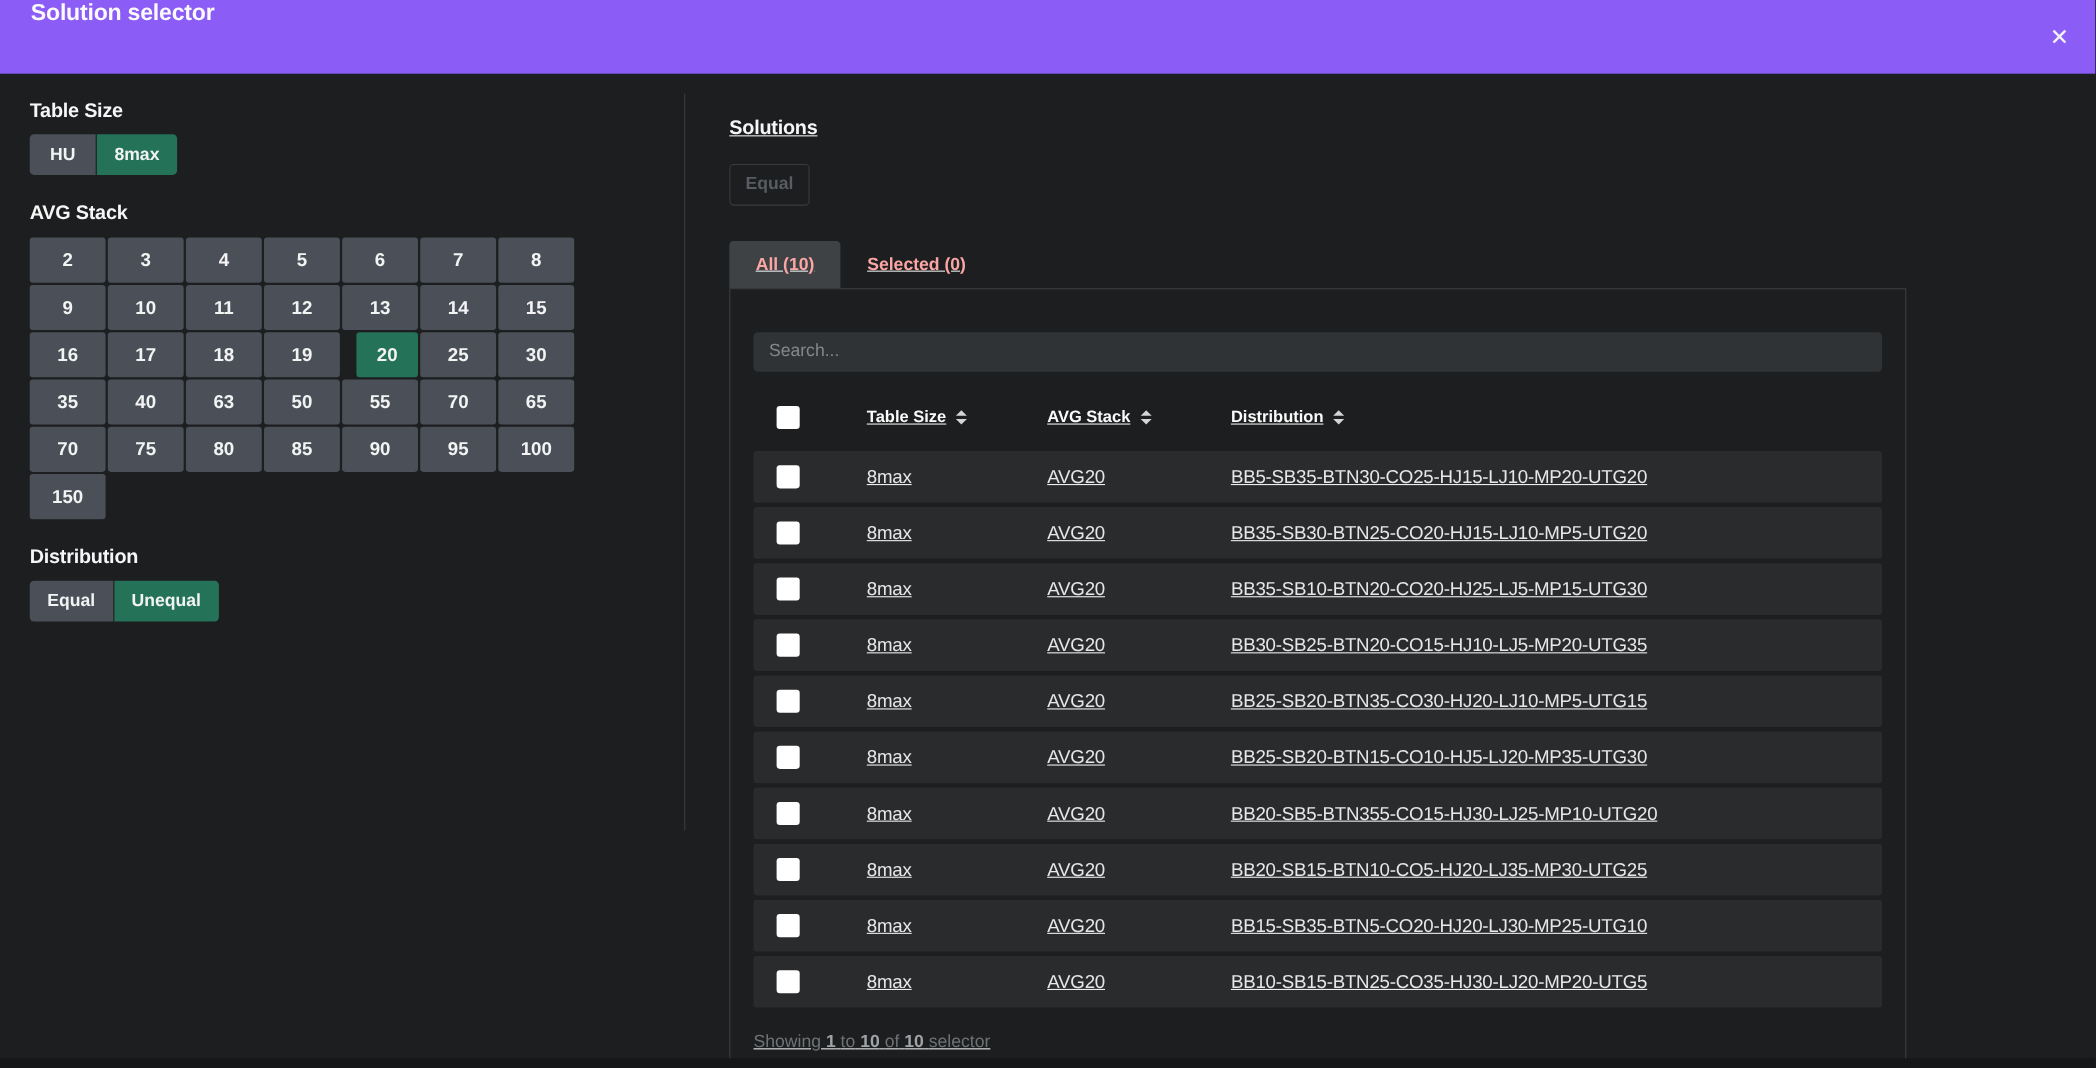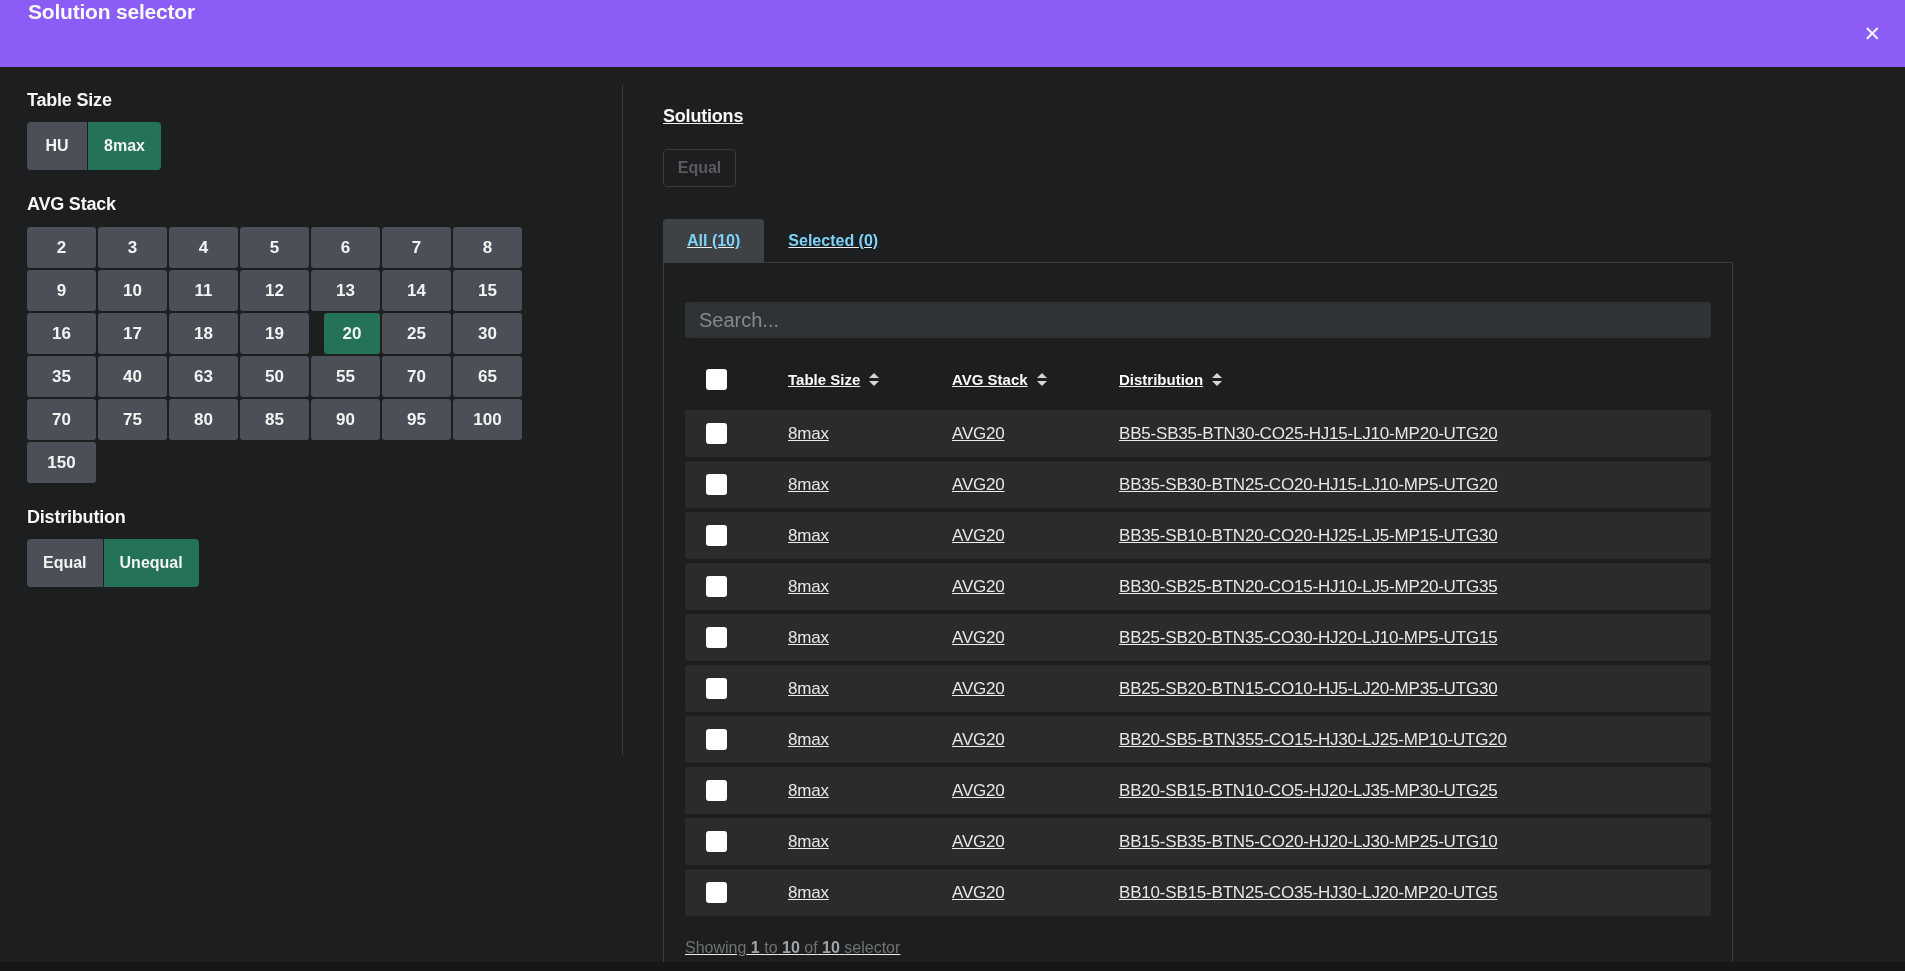--- a/index.html
+++ b/index.html
@@ -23,21 +23,21 @@
     font-family:"DejaVu Sans", sans-serif; line-height:1;
   }
   
   .left-col  { position:absolute; left:27px;  top:157px; width:560px; }
   .right-col { position:absolute; left:663px; top:157px; width:1070px; }
   .v-divider { position:absolute; left:622px; top:85px; width:1px; height:670px; background:#393d3f; }
   .section-h { font-size:18px; font-weight:bold; color:#f5f6f6; letter-spacing:-0.2px; }
   
   .toggle-group { display:flex; gap:1px; margin-top:11px; }
   .tg-btn {
-    min-width:60px; height:48px; padding:4px 16px;
+    min-width:60px; height:37px; padding:4px 16px;
     background:#4a4f58; border:none; color:#f2f3f3;
     font-family:inherit; font-size:16px; font-weight:bold;
     display:flex; align-items:center; justify-content:center; cursor:pointer;
   }
   .tg-btn:first-child { border-radius:4px 0 0 4px; }
   .tg-btn:last-child  { border-radius:0 4px 4px 0; }
   .tg-btn.selected { background:#247257; }
   
   .avg-grid {
     margin-top:12px; width:495px;
@@ -53,31 +53,31 @@
   .gap-24 { height:24px; }
   
   .reset-btn {
     margin-top:22px; width:73px; height:38px;
     background:transparent; border:1px solid #393c3f; border-radius:4px;
     color:#595d61; font-family:inherit; font-size:16px; font-weight:bold; cursor:pointer;
   }
   .tabs { display:flex; margin-top:32px; height:43px; }
   .tab {
     display:flex; align-items:center; justify-content:center;
-    font-size:16px; font-weight:bold; color:#7dd3fc;
+    font-size:16px; font-weight:bold; color:#fca5a5;
     padding:0 24px; cursor:pointer;
   }
   .tab.active { background:#3f4245; border-radius:4px 4px 0 0; min-width:96px; }
   .panel {
     border:1px solid #3b3e41; width:1070px; height:712px;
     padding:39px 21px 0 21px;
   }
   .search-input {
     width:100%; height:36px; background:#303335; border:none; border-radius:4px;
-    padding:0 14px; color:#22c55e; font-family:inherit; font-size:20px; outline:none;
+    padding:0 14px; color:#22c55e; font-family:inherit; font-size:16px; outline:none;
   }
   .search-input::placeholder { color:#84888b; }
   
   .tbl-header, .tbl-row {
     display:grid; grid-template-columns:82px 164px 167px 1fr;
     align-items:center;
   }
   .tbl-header { margin-top:22px; height:38px; margin-bottom:12px; }
   .tbl-header .hcell { font-size:15px; font-weight:bold; color:#fbfbfb; padding-left:21px; display:flex; align-items:center; }
   .checkbox {

